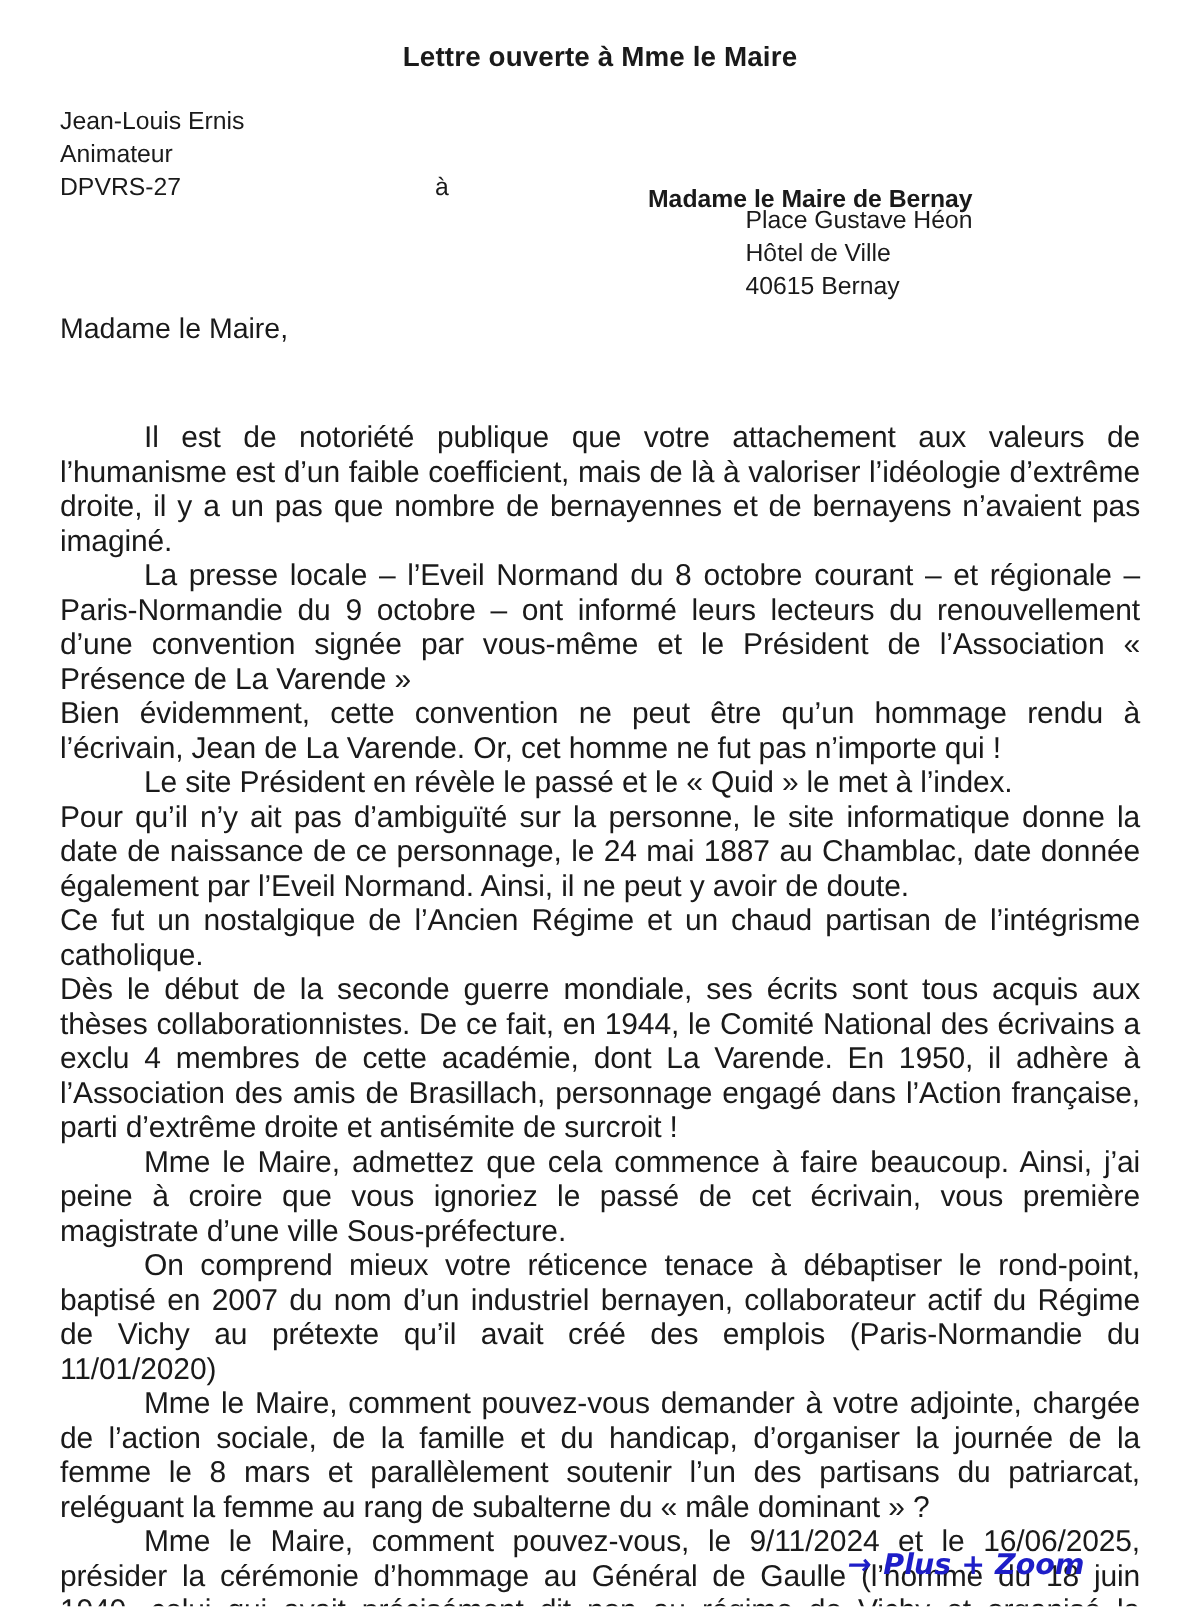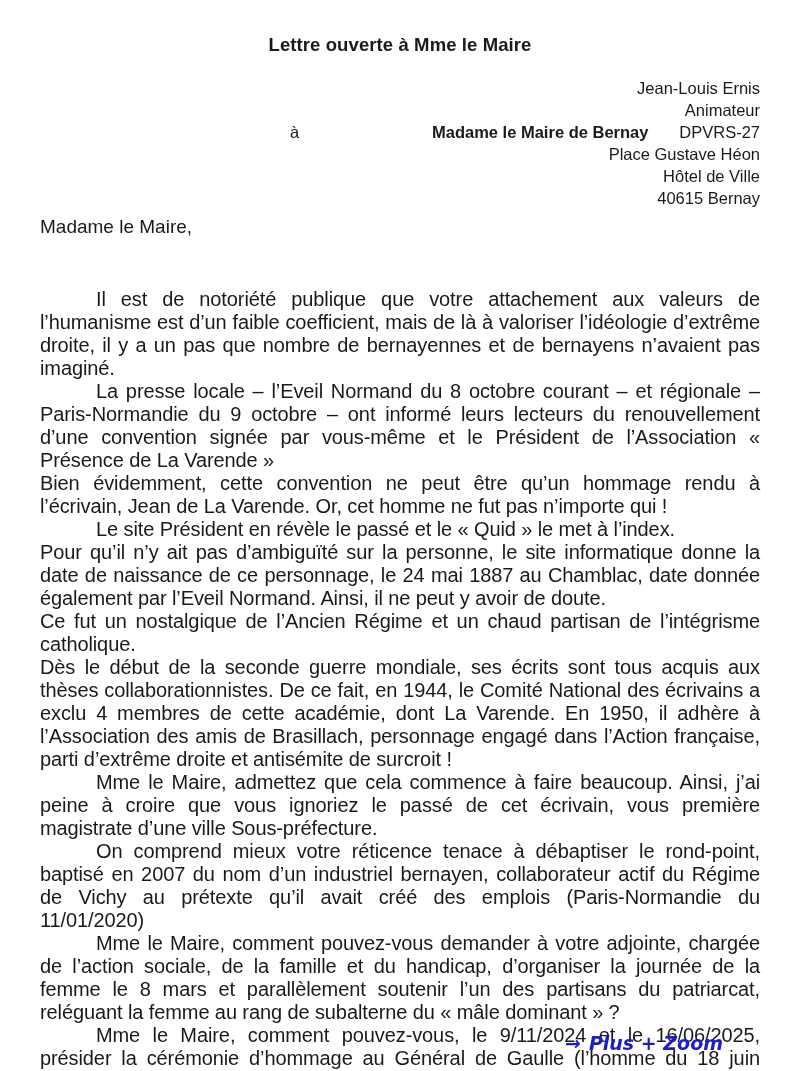--- a/index.html
+++ b/index.html
@@ -5,36 +5,36 @@
   html, body { margin: 0; padding: 0; background: #ffffff; }
   .page {
     position: relative;
     width: 800px;
     height: 1071px;
     margin: 0 auto;
     background: #ffffff;
     color: #1a1a1a;
     font-family: "Liberation Sans", sans-serif;
     box-sizing: border-box;
-    padding-top: 33px;
+    padding-top: 26px;
     overflow: hidden;
   }
   .title {
     margin: 0;
     font-size: 18.5px;
     line-height: 23px;
     font-weight: bold;
     text-align: center;
     letter-spacing: 0.1px;
   }
-  .header { margin: 21px 40px 0 40px; font-size: 16.5px; text-align: right; }
+  .header { margin: 21px 40px 0 40px; font-size: 16.5px; }
   .sender-line { line-height: 22px; }
   .addr-row { position: relative; line-height: 22px; }
   .to-label { position: absolute; left: 250px; top: 0; }
-  .recipient-name { position: absolute; left: 392px; top: 0; font-weight: bold; white-space: nowrap; }
+  .recipient-name { position: absolute; left: 392px; top: 8px; font-weight: bold; white-space: nowrap; }
   .recipient-address { margin-left: 457px; }
   .recipient-address div { line-height: 22px; }
   .salutation { margin: 7px 40px 0 40px; font-size: 19px; line-height: 22px; }
   .body {
     margin: 50px 40px 0 40px;
     font-size: 20px;
     line-height: 23px;
     text-align: justify;
     letter-spacing: -0.1px;
   }

